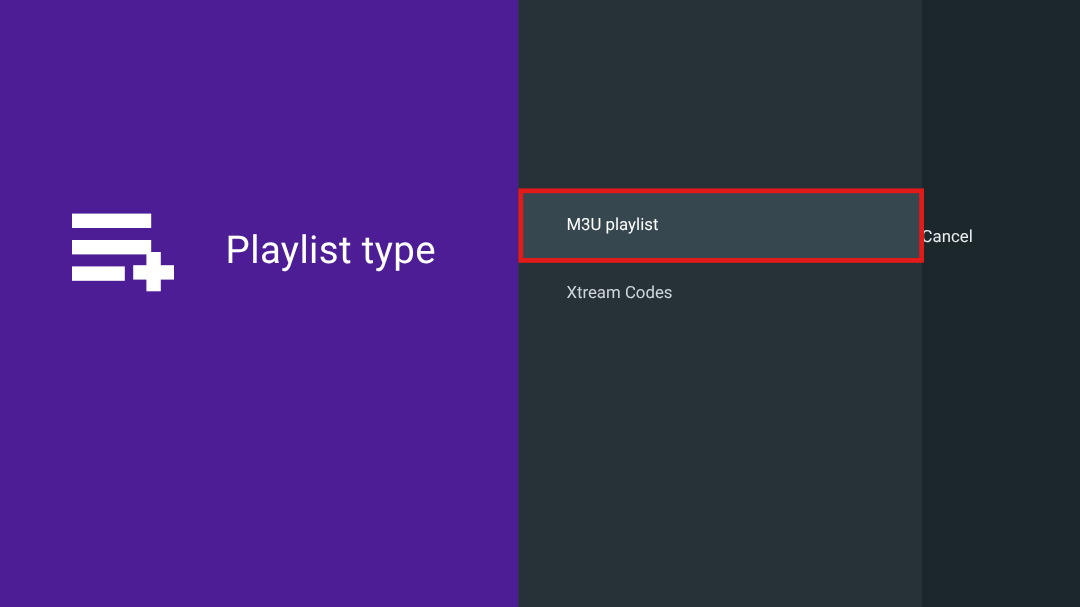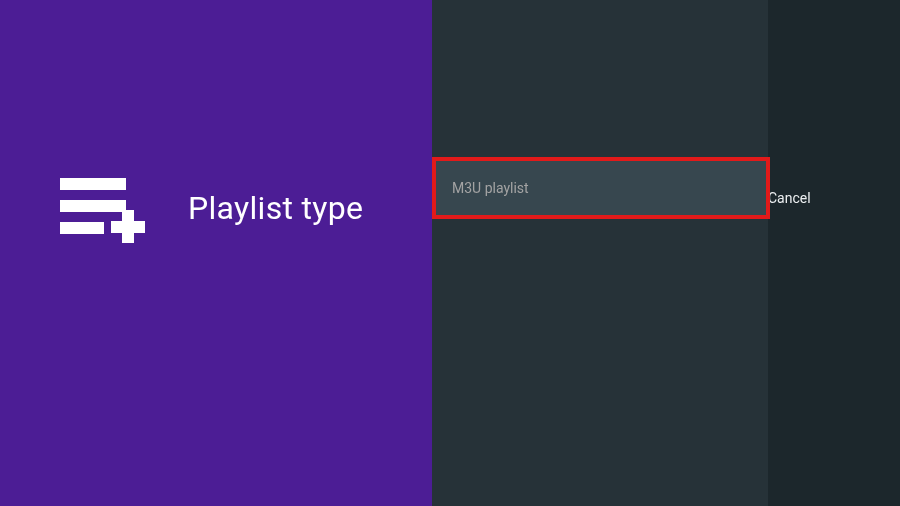--- a/index.html
+++ b/index.html
@@ -42,22 +42,21 @@
       height: 56px;
       display: flex;
       align-items: center;
       padding-left: 40px;
       font-size: 14px;
       color: #cfd8dc;
       cursor: pointer;
     }
     .option-row.selected {
       background: #37474f;
-      color: #a3a3a3;
-      padding-left: 20px;
+      color: #ffffff;
     }
     .highlight-box {
       position: absolute;
       left: 432px;
       top: 157px;
       width: 338px;
       height: 62px;
       border: 4px solid #e21a1a;
       pointer-events: none;
       box-sizing: border-box;
@@ -92,19 +91,22 @@
       </svg>
     </div>
     <div class="page-title">Playlist type</div>
   </div>
 </div>
 
 <div class="middle-pane">
   <div class="option-row selected">
     <span>M3U playlist</span>
   </div>
+  <div class="option-row">
+    <span>Xtream Codes</span>
+  </div>
 </div>
 
 <div class="highlight-box"></div>
 
 <div class="right-pane">
   <div class="cancel-btn">Cancel</div>
 </div>
 
 </body></html>

